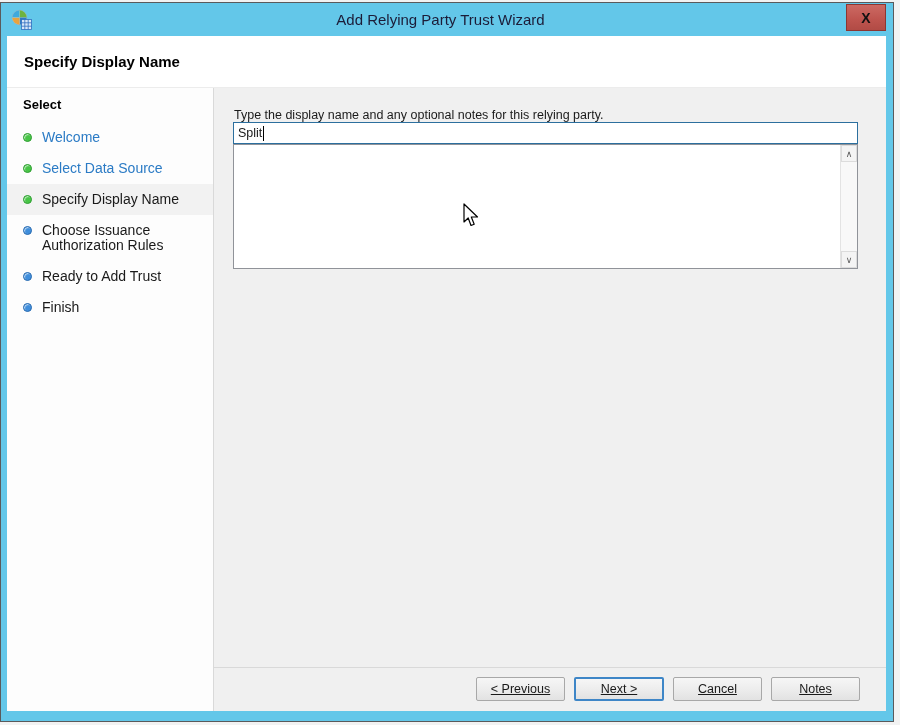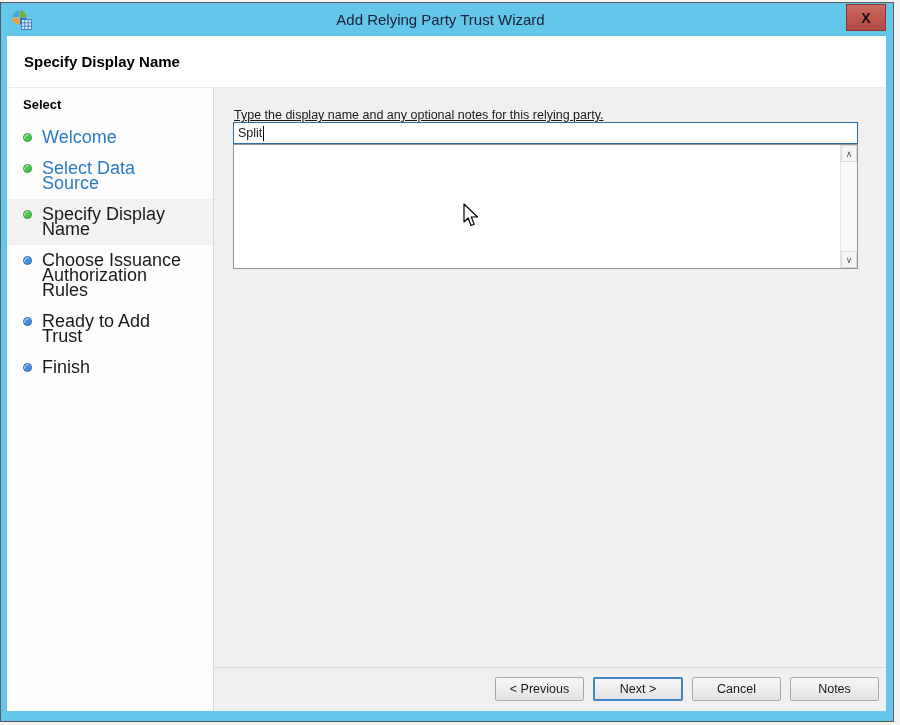--- a/index.html
+++ b/index.html
@@ -72,21 +72,21 @@
     border-right: 1px solid #d9d9d9;
     padding-top: 9px;
   }
   .steps-heading {
     font-size: 13px; font-weight: bold; color: #000;
     margin: 0 0 10px 16px;
   }
   .step {
     display: flex; align-items: flex-start;
     padding: 8px 8px 8px 16px;
-    font-size: 18px; line-height: 15px;
+    font-size: 14px; line-height: 15px;
   }
   .step.current { background: #f2f2f2; }
   .bullet {
     flex: 0 0 9px; width: 9px; height: 9px;
     border-radius: 50%;
     margin: 3px 10px 0 0;
     box-shadow: inset 1px 1px 1px rgba(255,255,255,0.65);
   }
   .step.done .bullet, .step.current .bullet {
     background: var(--bullet-done, #47c546);
@@ -99,21 +99,21 @@
   .step-label { max-width: 150px; color: #1a1a1a; }
   .step.done .step-label { color: var(--link, #2b7bc5); }
 
   
   .main {
     flex: 1 1 auto; min-width: 0;
     background: var(--content-bg, #f0f0f0);
     display: flex; flex-direction: column;
     position: relative;
   }
-  .fields { padding: 20px 28px 16px 19px; text-decoration: underline; }
+  .fields { padding: 20px 28px 16px 19px; }
   .intro { font-size: 12.5px; margin: 0 0 0 1px; }
   .field-label { font-size: 12.5px; margin: 24px 0 4px 1px; }
 
   .text-input-wrap { position: relative; }
   .text-input {
     width: 100%; height: 22px;
     border: 1px solid var(--focus-border, #2c6f9e);
     background: #fff;
     font-family: "Liberation Sans", sans-serif;
     font-size: 12.5px;
@@ -153,23 +153,23 @@
     font-size: 9px; color: #5a5a5a;
     cursor: pointer;
   }
   .scroll-arrow.up { top: 0; }
   .scroll-arrow.down { bottom: 0; }
 
   
   .footer {
     margin-top: auto;
     border-top: 1px solid #d9d9d9;
-    padding: 9px 7px 0 0;
+    padding: 9px 26px 0 0;
     height: 44px;
-    display: flex; justify-content: flex-end; gap: 9px;
+    display: flex; justify-content: flex-end; gap: 9px; text-decoration: underline;
   }
   .btn {
     min-width: 89px; height: 24px;
     background: linear-gradient(180deg, #f6f6f6 0%, #ededed 50%, #e2e2e2 100%);
     border: 1px solid #a8a8a8;
     border-radius: 2px;
     font-family: "Liberation Sans", sans-serif;
     font-size: 12.5px; color: #1a1a1a;
     cursor: pointer;
     padding: 0 8px;

